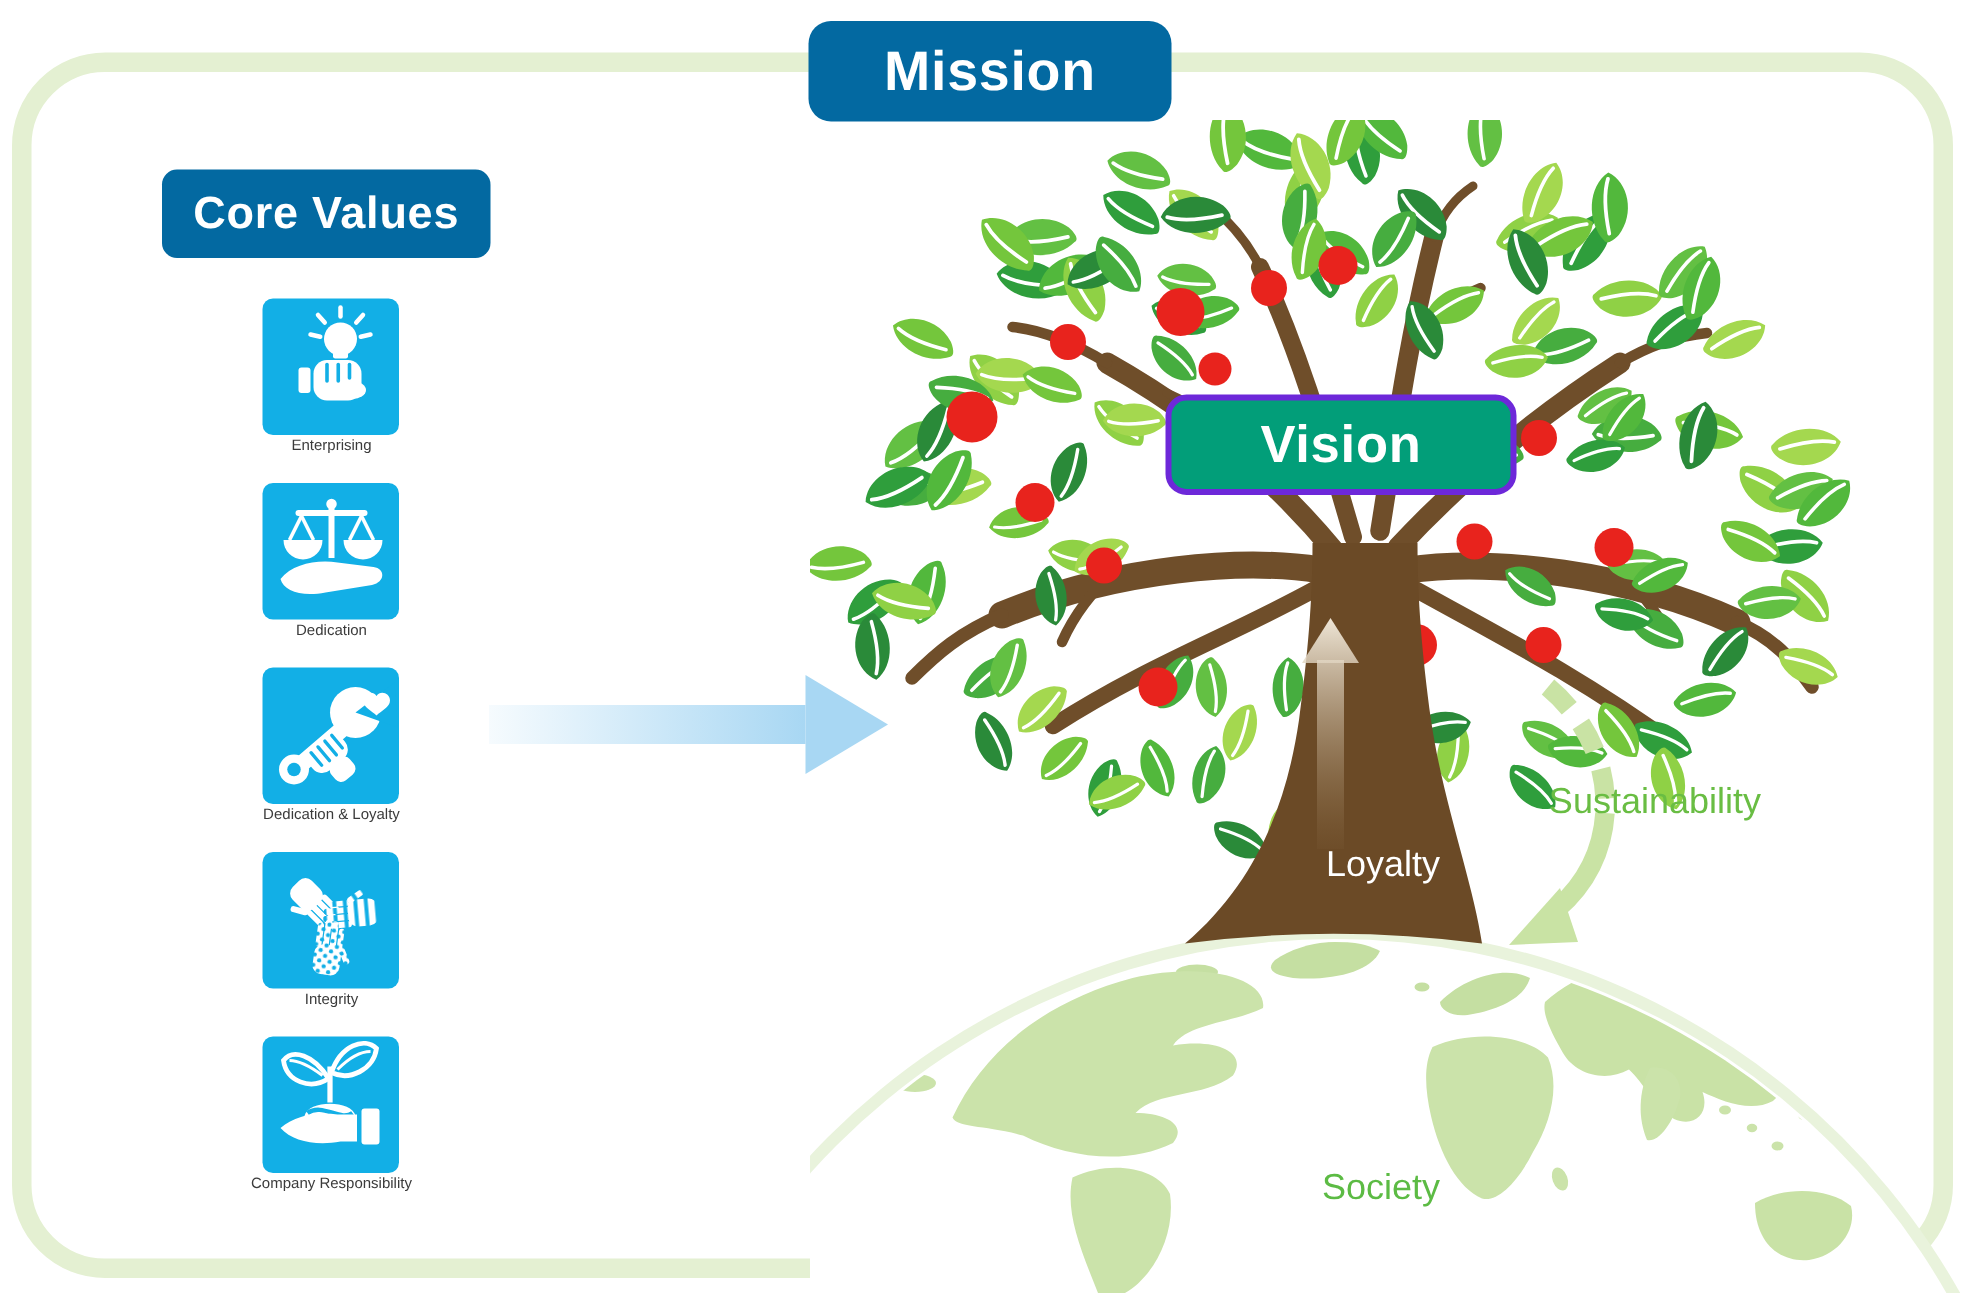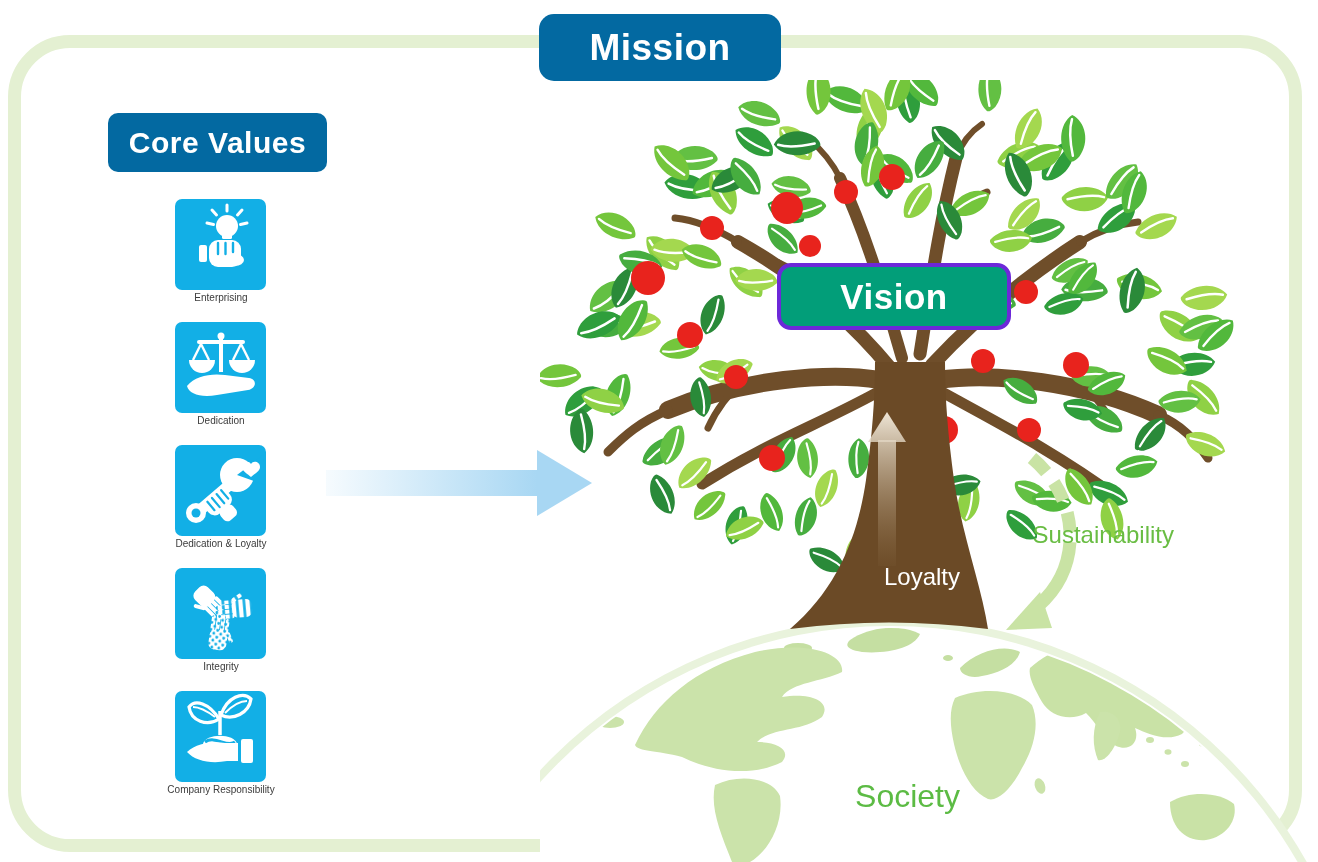--- a/index.html
+++ b/index.html
@@ -23,21 +23,21 @@
     border-radius:7px;z-index:5;display:flex;align-items:center;justify-content:center;
   }
   .icard svg{width:91px;height:91px;display:block;}
   .ilabel{
     position:absolute;left:110px;width:222px;text-align:center;
     font-size:10px;color:#3b3b3b;z-index:5;font-weight:500;
   }
   .gtext{position:absolute;font-weight:normal;z-index:6;text-align:right;}
   #companyLabel{left:816px;top:563px;width:144px;color:#fff;font-size:24px;}
   #sustainLabel{left:990px;top:521px;width:184px;color:#69BD43;font-size:24px;}
-  #societyLabel{left:816px;top:778px;width:144px;color:#5CBB44;font-size:32px;}
+  #societyLabel{left:816px;top:778px;width:144px;color:#5CBB44;font-size:24px;}
   #treesvg{position:absolute;left:540px;top:80px;z-index:2;}
   #bluearrow{position:absolute;left:320px;top:443px;z-index:4;}
 </style>
 </head>
 <body>
 
 <div class="frame"></div>
 
 <div class="pill" id="mission">
   <span>Mission</span>

